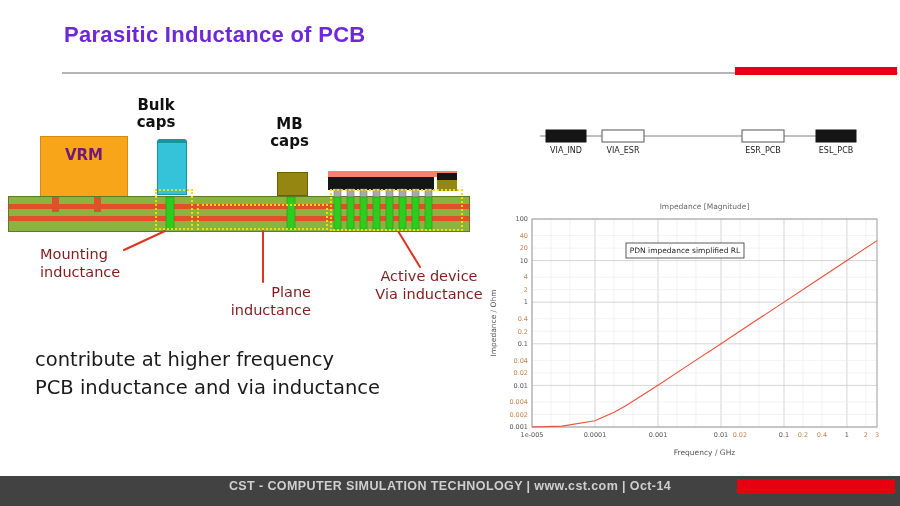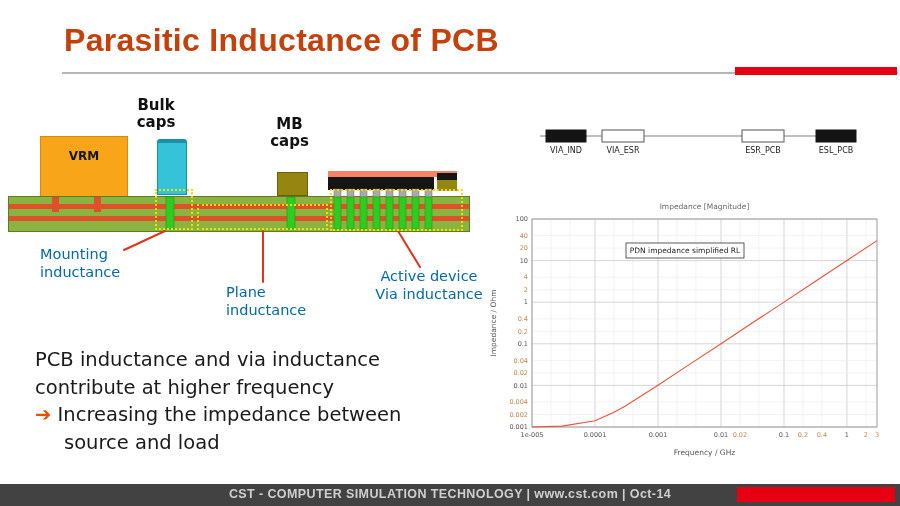--- a/index.html
+++ b/index.html
@@ -2,79 +2,79 @@
 <html><head>
 <meta charset="utf-8">
 <style>
   *{margin:0;padding:0;box-sizing:border-box}
   html,body{background:#fff}
   .slide{position:relative;width:900px;height:506px;background:#fff;overflow:hidden;
          font-family:"Liberation Sans",sans-serif}
   .slide > *{position:absolute}
 
   
-  .title{left:64px;top:22px;font-size:32px;font-weight:bold;color:#c2410c;letter-spacing:.3px}
+  .title{left:64px;top:22px;font-size:22px;font-weight:bold;color:#6d28d9;letter-spacing:.3px}
   .title-rule{left:62px;top:72px;width:836px;height:2px;background:#b5b5b5}
   .title-redbar{left:735px;top:67px;width:162px;height:8px;background:#e60012}
 
   
   .comp-lbl{font-family:"DejaVu Sans",sans-serif;font-weight:bold;font-size:15px;color:#111;
             text-align:center;white-space:pre-line;line-height:17px}
   .bulk{left:125px;top:97px;width:62px}
   .mb{left:262px;top:116px;width:55px}
   .active{left:341px;top:109px;width:85px}
 
   
   .vrm-box{left:40px;top:136px;width:88px;height:61px;background:#f9a51a;border:1px solid #d68a10;
            text-align:center;padding-top:9px}
-  .vrm-box span{color:#0f172a;font-weight:bold;font-size:12px;font-family:"DejaVu Sans",sans-serif}
+  .vrm-box span{color:#701a75;font-weight:bold;font-size:15px;font-family:"DejaVu Sans",sans-serif}
   .bulk-cap{left:157px;top:139px;width:30px;height:56px;background:#35c3da;
             border:1px solid #1790a8;border-top:4px solid #1790a8;border-radius:3px 3px 0 0}
   .mb-cap{left:277px;top:172px;width:31px;height:24px;background:#958612;border:1px solid #6a5e08}
   .chip-stripe{left:328px;top:171px;width:129px;height:6px;background:#f4836a}
   .chip-body{left:328px;top:177px;width:106px;height:13px;background:#151515}
   .chip2-top{left:437px;top:173px;width:20px;height:7px;background:#151515}
   .chip2-body{left:437px;top:180px;width:20px;height:11px;background:#958612}
   .board{left:8px;top:196px;width:462px;height:36px;background:#8ab33f;border:1px solid #5e7a22}
   .stripe{position:absolute;left:0;width:100%;height:5px;background:#e0512b}
   .s1{top:7px}.s2{top:19px}
   .overlay{left:0;top:0;width:900px;height:506px;pointer-events:none}
 
   
   .dotbox{border:2px dotted #f0e000;background:transparent}
   .d-mount{left:155px;top:189px;width:38px;height:41px}
   .d-plane{left:197px;top:204px;width:131px;height:26px}
   .d-active{left:330px;top:189px;width:133px;height:42px}
 
   
-  .ann{font-family:"DejaVu Sans",sans-serif;font-size:14.5px;color:#0369a1;
+  .ann{font-family:"DejaVu Sans",sans-serif;font-size:14.5px;color:#7f1d1d;
        white-space:pre-line;line-height:17.5px}
   .mount{left:40px;top:246px;width:120px;text-align:left}
-  .plane{left:226px;top:284px;width:85px;text-align:left}
+  .plane{left:226px;top:284px;width:85px;text-align:right}
   .activevia{left:374px;top:268px;width:110px;text-align:center}
 
   
   .bodytext{left:35px;top:346px;font-family:"DejaVu Sans",sans-serif;font-size:19.5px;
             color:#1a1a1a;line-height:27.5px}
   .arrow{color:#e8500a;font-weight:bold}
   .indent{margin-left:29px}
 
   
   .schematic{left:538px;top:123px;width:322px;height:34px}
   .wire{stroke:#808080;stroke-width:1}
   .c-fill{fill:#151515;stroke:#151515}
   .c-out{fill:#fff;stroke:#555;stroke-width:1}
   .schematic text{font-size:8px;fill:#222;text-anchor:middle;font-family:"DejaVu Sans",sans-serif}
 
   
   .chart{left:486px;top:197px;width:404px;height:263px;background:#fff}
   .chart text{font-family:"DejaVu Sans",sans-serif}
 
   
-  .footer{left:0;bottom:0;width:900px;height:22px;background:#424242}
+  .footer{left:0;bottom:0;width:900px;height:30px;background:#424242}
   .footer-text{display:block;text-align:center;line-height:21px;font-size:12.5px;font-weight:bold;
                color:#cfcfcf;letter-spacing:.4px}
   .footer-red{position:absolute;right:5px;top:3px;width:158px;height:15px;background:#e60012}
 </style>
 </head>
 <body>
 
 <div class="slide">
 
   <h1 class="title">Parasitic Inductance of PCB</h1>
@@ -132,24 +132,22 @@
   <div class="dotbox d-active"></div>
 
   <div class="ann mount">Mounting
 inductance</div>
   <div class="ann plane">Plane
 inductance</div>
   <div class="ann activevia">Active device
 Via inductance</div>
 
   <div class="bodytext">
+    <div>contribute at higher frequency</div>
     <div>PCB inductance and via inductance</div>
-    <div>contribute at higher frequency</div>
-    <div><span class="arrow">➔</span> <span>Increasing the impedance between</span></div>
-    <div class="indent">source and load</div>
   </div>
 
   <svg class="schematic" viewBox="0 0 322 34">
     <line x1="2" y1="13" x2="318" y2="13" class="wire"></line>
     <rect x="8" y="7" width="40" height="12" class="c-fill"></rect>
     <rect x="64" y="7" width="42" height="12" class="c-out"></rect>
     <rect x="204" y="7" width="42" height="12" class="c-out"></rect>
     <rect x="278" y="7" width="40" height="12" class="c-fill"></rect>
     <text x="28" y="30">VIA_IND</text>
     <text x="85" y="30">VIA_ESR</text>

